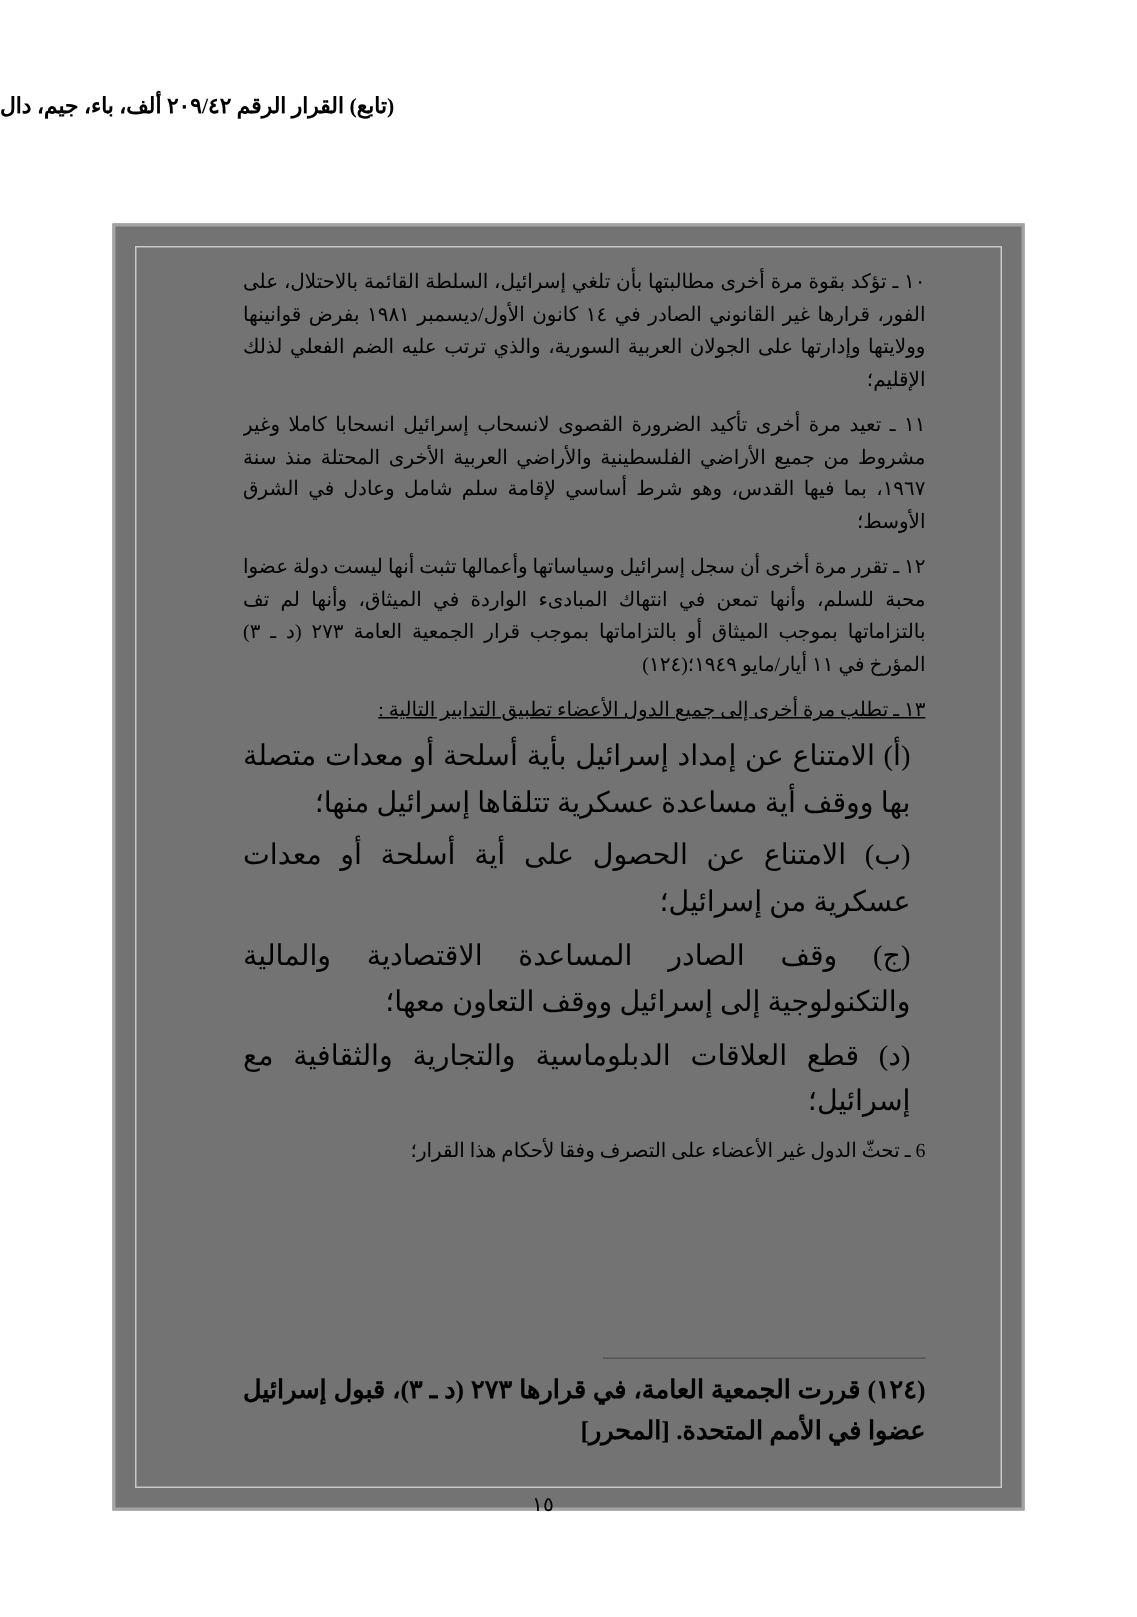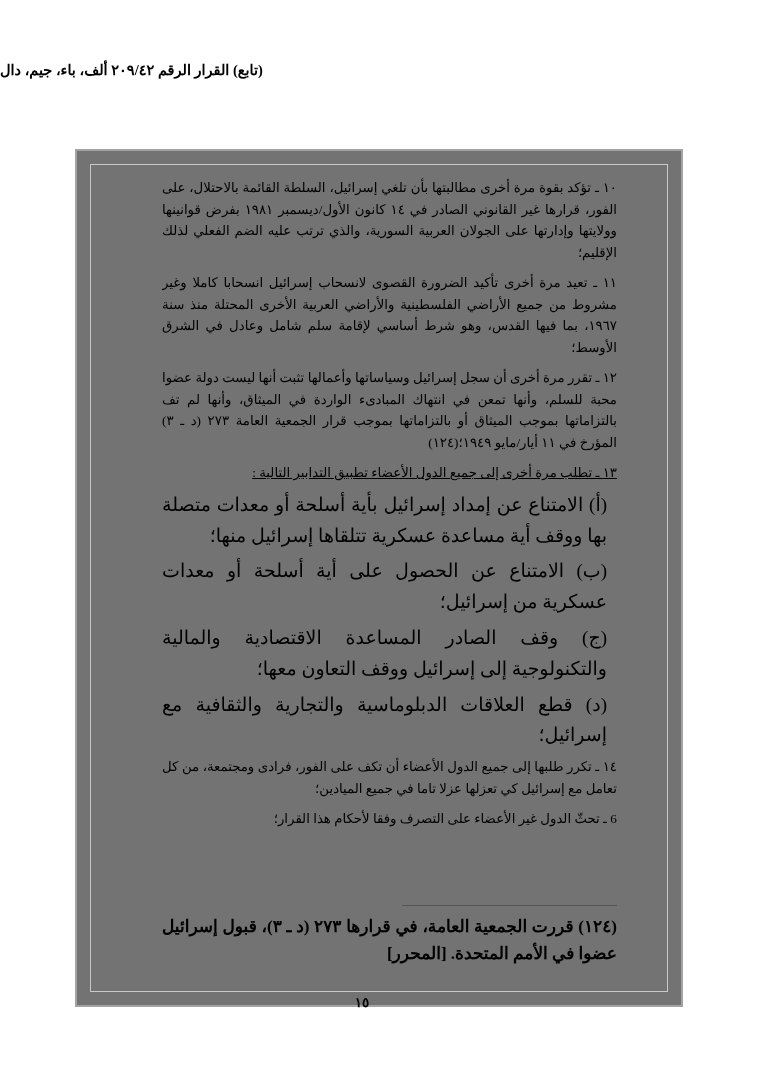--- a/index.html
+++ b/index.html
@@ -122,21 +122,21 @@
     direction: rtl;
     font-weight: bold;
   }
   .page-number {
     position: absolute;
     top: 994px;
     left: 0;
     width: 724px;
     text-align: center;
     font-size: 13.5px;
-    font-weight: bold;
+    font-weight: normal;
     direction: rtl;
   }
 </style>
 </head>
 <body>
 
 <div class="page">
 
   <div class="header-block">
     <div class="doc-title">(تابع) القرار الرقم ٢٠٩/٤٢ ألف، باء، جيم، دال</div>
@@ -149,21 +149,20 @@
       <p class="para">١٠ ـ تؤكد بقوة مرة أخرى مطالبتها بأن تلغي إسرائيل، السلطة القائمة بالاحتلال، على الفور، قرارها غير القانوني الصادر في ١٤ كانون الأول/ديسمبر ١٩٨١ بفرض قوانينها وولايتها وإدارتها على الجولان العربية السورية، والذي ترتب عليه الضم الفعلي لذلك الإقليم؛</p>
       <p class="para">١١ ـ تعيد مرة أخرى تأكيد الضرورة القصوى لانسحاب إسرائيل انسحابا كاملا وغير مشروط من جميع الأراضي الفلسطينية والأراضي العربية الأخرى المحتلة منذ سنة ١٩٦٧، بما فيها القدس، وهو شرط أساسي لإقامة سلم شامل وعادل في الشرق الأوسط؛</p>
       <p class="para">١٢ ـ تقرر مرة أخرى أن سجل إسرائيل وسياساتها وأعمالها تثبت أنها ليست دولة عضوا محبة للسلم، وأنها تمعن في انتهاك المبادىء الواردة في الميثاق، وأنها لم تف بالتزاماتها بموجب الميثاق أو بالتزاماتها بموجب قرار الجمعية العامة ٢٧٣ (د ـ ٣) المؤرخ في ١١ أيار/مايو ١٩٤٩؛(١٢٤)</p>
       <p class="para tight">١٣ ـ تطلب مرة أخرى إلى جميع الدول الأعضاء تطبيق التدابير التالية :</p>
 
       <p class="sub">(أ) الامتناع عن إمداد إسرائيل بأية أسلحة أو معدات متصلة بها ووقف أية مساعدة عسكرية تتلقاها إسرائيل منها؛</p>
       <p class="sub">(ب) الامتناع عن الحصول على أية أسلحة أو معدات عسكرية من إسرائيل؛</p>
       <p class="sub">(ج) وقف الصادر المساعدة الاقتصادية والمالية والتكنولوجية إلى إسرائيل ووقف التعاون معها؛</p>
       <p class="sub">(د) قطع العلاقات الدبلوماسية والتجارية والثقافية مع إسرائيل؛</p>
 
-      <p class="cont">١٤ ـ تكرر طلبها إلى جميع الدول الأعضاء أن تكف على الفور، فرادى ومجتمعة، من كل تعامل مع إسرائيل كي تعزلها عزلا تاما في جميع الميادين؛</p>
       <p class="cont">6 ـ تحثّ الدول غير الأعضاء على التصرف وفقا لأحكام هذا القرار؛</p>
     </div>
 
     <div class="footnote-wrap">
       <div class="footnote-rule"></div>
       <p class="footnote">(١٢٤) قررت الجمعية العامة، في قرارها ٢٧٣ (د ـ ٣)، قبول إسرائيل عضوا في الأمم المتحدة. [المحرر]</p>
     </div>
   </div>
 
   <div class="page-number">١٥</div>

